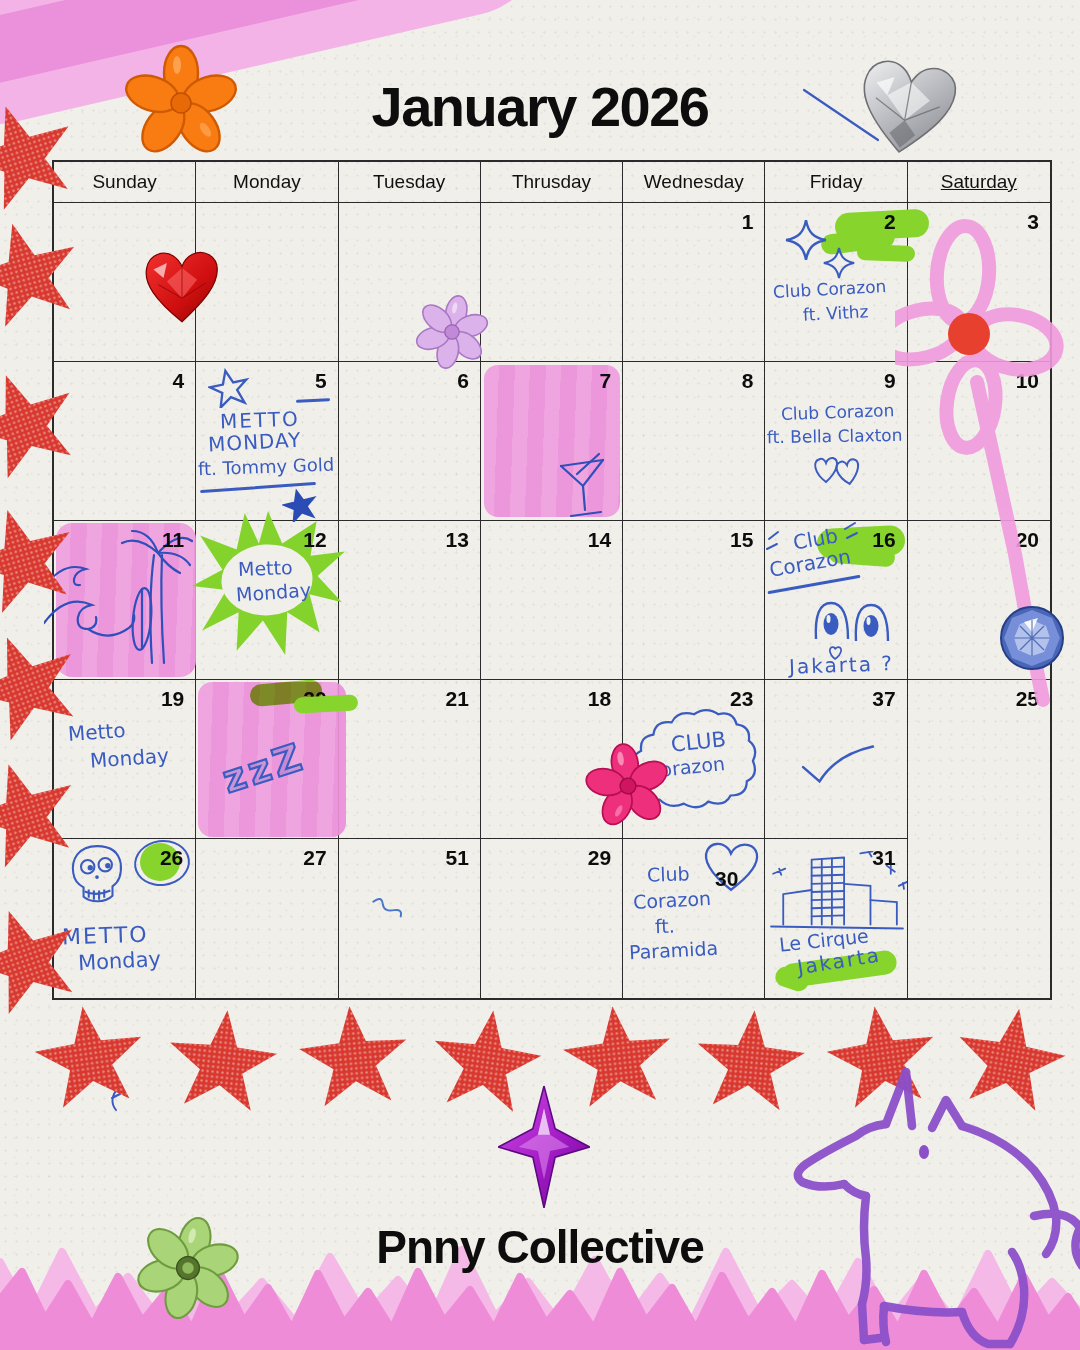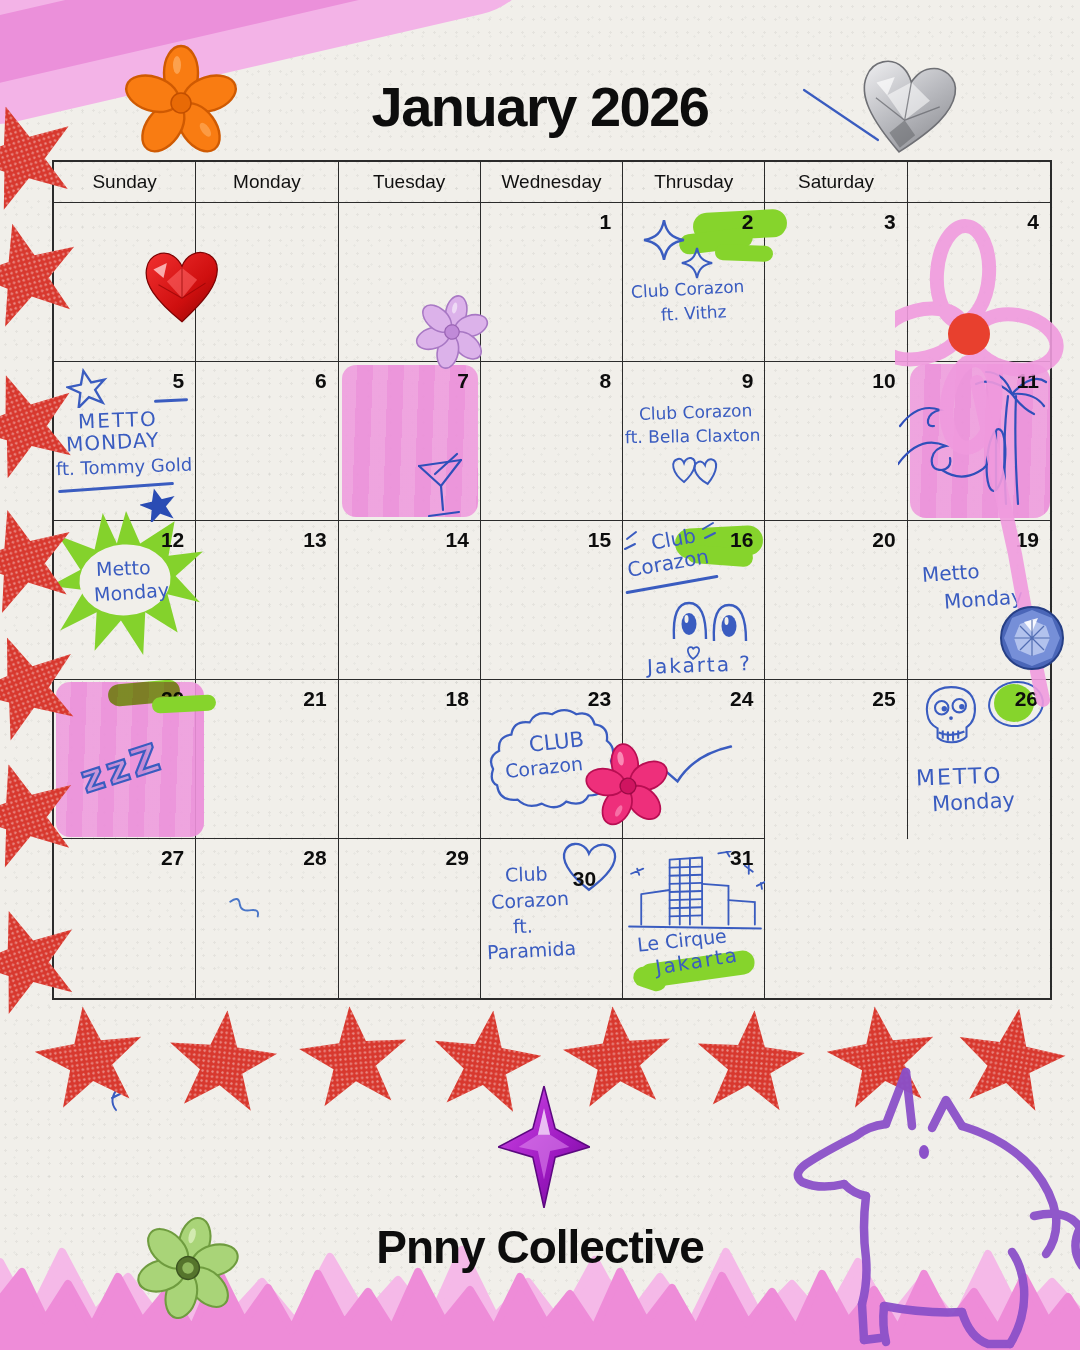--- a/index.html
+++ b/index.html
@@ -16,21 +16,21 @@
   .footer{position:absolute;top:1220px;left:0;width:100%;text-align:center;
     font-size:46px;font-weight:800;letter-spacing:-1px;color:#0d0d0d;z-index:6;}
   
   .grid{position:absolute;left:52px;top:160px;width:1000px;height:840px;
     border:2px solid #2b2b2b;box-sizing:border-box;display:grid;
     grid-template-columns:repeat(7,1fr);grid-template-rows:41px repeat(5,159px);z-index:2;}
   .wd{border-right:1.5px solid #2b2b2b;border-bottom:1.5px solid #2b2b2b;
     display:flex;align-items:center;justify-content:center;
     font-size:19px;color:#111;}
   .cell{position:relative;border-right:1.5px solid #2b2b2b;border-bottom:1.5px solid #2b2b2b;}
-  .grid > div:nth-child(7n){border-right:none;}
+  .grid > div:nth-child(7n){border-right:none;text-decoration:underline;}
   .grid > div:nth-last-child(-n+7){border-bottom:none;}
   .num{position:absolute;top:7px;right:11px;font-weight:700;font-size:21px;color:#0d0d0d;z-index:3;}
   
   .hw{position:absolute;color:#3a5cc0;font-family:"DejaVu Sans",sans-serif;
     white-space:nowrap;z-index:2;line-height:1;}
   .uline{position:absolute;height:3px;background:#3a5cc0;border-radius:2px;z-index:2;}
   .doodle{position:absolute;z-index:2;}
   
   .pinkblock{position:absolute;background:#ec8fd9;opacity:.92;z-index:1;
     background-image:repeating-linear-gradient(92deg,rgba(255,255,255,.14) 0 15px,rgba(255,255,255,0) 15px 31px);}
@@ -86,22 +86,23 @@
     <polygon points="50,24 30,40 50,60 70,38" fill="#ffffff" opacity=".55"></polygon>
     <polygon points="18,30 34,22 30,40" fill="#fdfdfd" opacity=".7"></polygon>
     <polygon points="50,60 38,74 50,86 62,72" fill="#5e5f63" opacity=".5"></polygon>
     <path d="M20 44 L50 60 L80 42 M50 24 L50 60" stroke="#63646a" stroke-width="1.2" fill="none" opacity=".7"></path>
   </svg>
 
   <div class="grid">
     <div class="wd">Sunday</div>
     <div class="wd">Monday</div>
     <div class="wd">Tuesday</div>
+    <div class="wd">Thrusday</div>
     <div class="wd">Wednesday</div>
-    <div class="wd">Thrusday</div>
+    <div class="wd">Friday</div>
     <div class="wd">Saturday</div>
 
     <div class="cell"></div>
     <div class="cell"></div>
     <div class="cell"></div>
     <div class="cell"></div>
     <div class="cell">
         <span class="num">1</span>
       </div>
 
@@ -286,21 +287,21 @@
     <div class="cell">
       <span class="num">23</span>
       <svg class="doodle" style="left:6px;top:26px;" width="130" height="114" viewBox="0 0 128 112">
         <path d="M30 92 Q12 94 10 78 Q2 74 6 62 Q0 50 12 44 Q10 30 24 28 Q26 14 42 16 Q48 4 64 8 Q76 0 88 8 Q102 4 106 18 Q120 20 118 34 Q128 42 122 54 Q128 68 116 74 Q116 88 100 88 Q94 100 78 94 Q68 104 54 96 Q40 102 30 92 Z" fill="none" stroke="#3a5cc0" stroke-width="2.2"></path>
       </svg>
       <span class="hw" style="left:48px;top:52px;font-size:21px;transform:rotate(-6deg);">CLUB</span>
       <span class="hw" style="left:24px;top:78px;font-size:19px;transform:rotate(-6deg);">Corazon</span>
     </div>
 
     <div class="cell">
-      <span class="num">24</span>
+      <span class="num">37</span>
       <svg class="doodle" style="left:34px;top:62px;" width="78" height="46" viewBox="0 0 76 44">
         <path d="M4 24 L20 38 Q36 12 72 4" fill="none" stroke="#3a5cc0" stroke-width="2.4" stroke-linecap="round"></path>
       </svg>
     </div>
 
     <div class="cell">
         <span class="num">25</span>
       </div>
 
     <div class="cell">
@@ -321,21 +322,21 @@
       </svg>
       <span class="hw" style="left:8px;top:86px;font-size:22px;letter-spacing:2px;transform:rotate(-2deg);">METTO</span>
       <span class="hw" style="left:24px;top:112px;font-size:21px;transform:rotate(-3deg);">Monday</span>
     </div>
 
     <div class="cell">
         <span class="num">27</span>
       </div>
 
     <div class="cell">
-      <span class="num">28</span>
+      <span class="num">51</span>
       <svg class="doodle" style="left:30px;top:56px;" width="38" height="26" viewBox="0 0 36 24">
         <path d="M4 6 Q12 0 13 8 Q14 16 24 14 Q32 13 30 20" fill="none" stroke="#4a76c8" stroke-width="1.8" stroke-linecap="round"></path>
       </svg>
     </div>
 
     <div class="cell">
         <span class="num">29</span>
       </div>
 
     <div class="cell">

